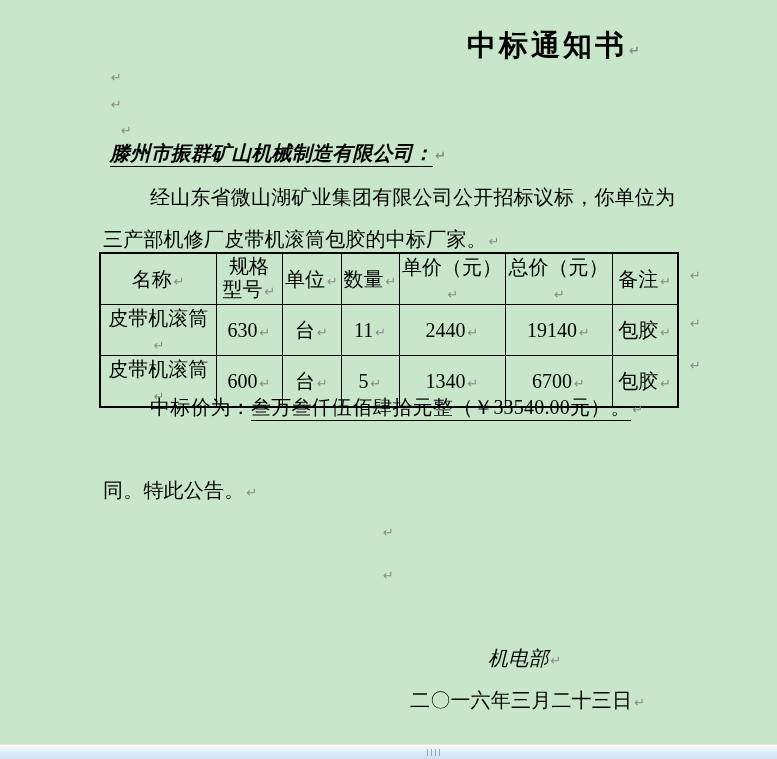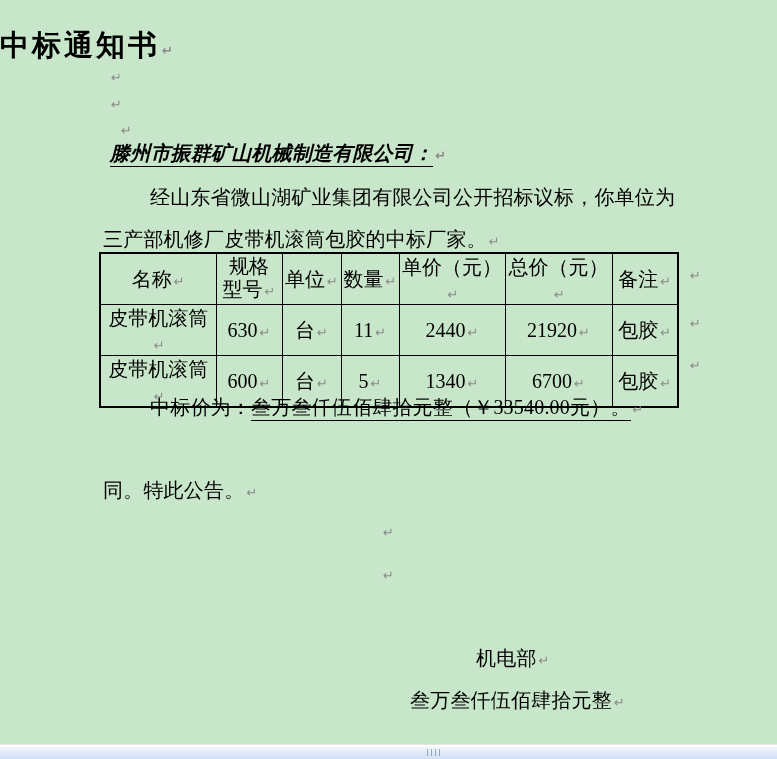--- a/index.html
+++ b/index.html
@@ -9,22 +9,22 @@
   }
   .page{
     position:relative;width:777px;height:759px;
     background:#c8e6c9;overflow:hidden;color:#000;
   }
   .line{
     position:absolute;white-space:nowrap;
     font-size:20px;line-height:24px;letter-spacing:0.2px;
   }
   .doc-title{
-    position:absolute;top:28px;left:0;width:622px;text-align:left;
-    font-size:29px;font-weight:bold;letter-spacing:3px;line-height:34px;
+    position:absolute;top:28px;left:0;width:622px;text-align:right;
+    font-size:29px;font-weight:bold;letter-spacing:3px;line-height:34px;padding-left:18px;
   }
   .uline{border-bottom:1px solid #000;padding-bottom:2px;}
   .bold{font-weight:bold;}
   .pmark{
     color:#8a8a8a;font-size:13px;letter-spacing:0;
     font-family:"DejaVu Sans",sans-serif;
     padding-left:2px;vertical-align:baseline;
   }
   .pmark.abs{position:absolute;padding:0;}
   
@@ -90,21 +90,21 @@
       <td><span>单价（元）</span><span class="pmark">↵</span></td>
       <td><span>总价（元）</span><span class="pmark">↵</span></td>
       <td><span>备注</span><span class="pmark">↵</span></td>
     </tr>
     <tr class="drow1">
       <td><span>皮带机滚筒</span><span class="pmark">↵</span></td>
       <td><span>630</span><span class="pmark">↵</span></td>
       <td><span>台</span><span class="pmark">↵</span></td>
       <td><span>11</span><span class="pmark">↵</span></td>
       <td><span>2440</span><span class="pmark">↵</span></td>
-      <td><span>21920</span><span class="pmark">↵</span></td>
+      <td><span>19140</span><span class="pmark">↵</span></td>
       <td><span>包胶</span><span class="pmark">↵</span></td>
     </tr>
     <tr class="drow2">
       <td><span>皮带机滚筒</span><span class="pmark">↵</span></td>
       <td><span>600</span><span class="pmark">↵</span></td>
       <td><span>台</span><span class="pmark">↵</span></td>
       <td><span>5</span><span class="pmark">↵</span></td>
       <td><span>1340</span><span class="pmark">↵</span></td>
       <td><span>6700</span><span class="pmark">↵</span></td>
       <td><span>包胶</span><span class="pmark">↵</span></td>
@@ -116,22 +116,22 @@
   <span class="pmark abs" style="left:690px;top:316px;">↵</span>
   <span class="pmark abs" style="left:690px;top:358px;">↵</span>
 
   <div class="line" style="left:103px;top:395px;padding-left:47px;text-align:right;"><span>中标价为：</span><span class="uline">叁万叁仟伍佰肆拾元整（￥33540.00元）。</span><span class="pmark">↵</span></div>
 
   <div class="line" style="left:103px;top:478px;"><span>同。特此公告。</span><span class="pmark">↵</span></div>
 
   <span class="pmark abs" style="left:383px;top:525px;">↵</span>
   <span class="pmark abs" style="left:383px;top:568px;">↵</span>
 
-  <div class="line" style="left:476px;top:646px;"><span>机电部</span><span class="pmark">↵</span></div>
-  <div class="line" style="left:410px;top:688px;"><span>叁万叁仟伍佰肆拾元整</span><span class="pmark">↵</span></div>
+  <div class="line" style="left:488px;top:646px;font-style:italic;"><span>机电部</span><span class="pmark">↵</span></div>
+  <div class="line" style="left:410px;top:688px;"><span>二〇一六年三月二十三日</span><span class="pmark">↵</span></div>
 
   <div class="hscrollbar">
     <div class="scroll-grip">
         <i></i>
         <i></i>
         <i></i>
         <i></i>
       </div>
   </div>
 

